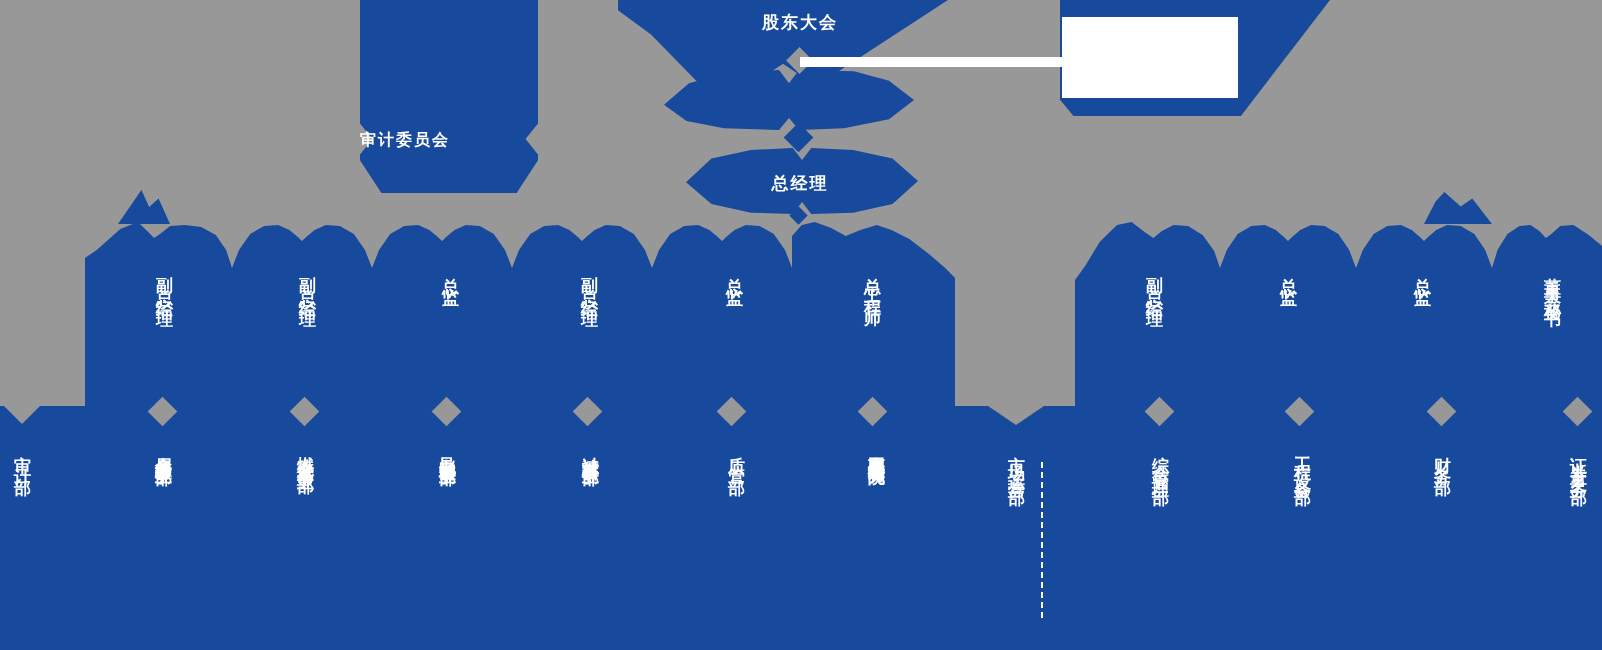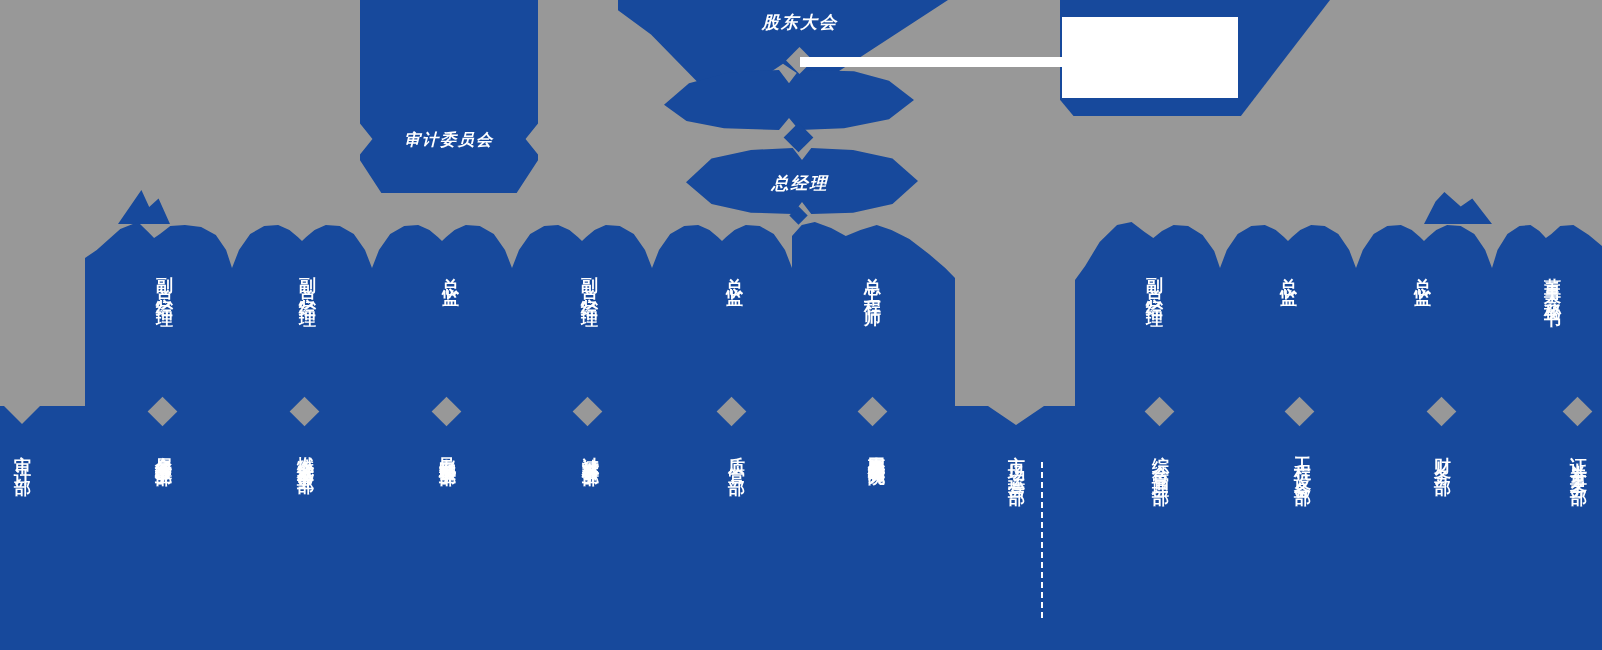--- a/index.html
+++ b/index.html
@@ -19,25 +19,25 @@
     clip-path:polygon(0% 0%,100% 0%,60% 100%,50% 74%,40% 100%,24% 95%,10% 40%,0% 12%);}
   .ribbon{position:absolute;background:var(--blue);display:flex;align-items:center;justify-content:center;}
   .ribbon-board{left:664px;top:70px;width:250px;height:60px;
     clip-path:polygon(0 58%,10% 22%,26% 4%,46% 0,50% 22%,54% 0,76% 2%,90% 18%,100% 50%,90% 82%,72% 97%,54% 100%,50% 80%,46% 100%,24% 97%,9% 85%);}
   .ribbon-gm{left:686px;top:148px;width:232px;height:66px;
     clip-path:polygon(0 52%,11% 16%,28% 3%,46% 0,50% 18%,54% 0,72% 3%,89% 16%,100% 50%,89% 85%,72% 98%,54% 100%,50% 82%,46% 100%,28% 98%,11% 85%);}
   .audit-box{left:360px;top:0;width:178px;height:193px;
     clip-path:polygon(0 0,100% 0,100% 64%,93% 72%,100% 80%,100% 83%,88% 100%,12% 100%,0 83%,0 80%,7% 72%,0 64%);}
   .blob{left:1060px;top:0;width:270px;height:116px;
     clip-path:polygon(0 0,100% 0,67% 100%,5% 100%,0 86%);}
-  .hlabel{position:absolute;color:var(--white);font-size:17px;font-weight:600;letter-spacing:2px;white-space:nowrap;font-style:italic;}
+  .hlabel{position:absolute;color:var(--white);font-size:17px;font-weight:600;letter-spacing:2px;white-space:nowrap;}
   .lbl-shareholders{left:700px;top:11px;width:200px;text-align:center;}
   .lbl-board{left:700px;top:88px;width:200px;text-align:center;}
   .lbl-gm{left:700px;top:172px;width:200px;text-align:center;}
-  .lbl-audit{left:360px;top:130px;width:178px;text-align:center;font-size:16px;}
+  .lbl-audit{left:360px;top:130px;width:178px;font-size:16px;}
   
   .callout-line{position:absolute;left:800px;top:57px;width:262px;height:10px;background:var(--white);}
   .callout-box{position:absolute;left:1062px;top:17px;width:176px;height:81px;background:var(--white);}
   .arrowhead{position:absolute;left:790px;top:51px;width:19px;height:19px;background:var(--gray);transform:rotate(45deg);}
   
   .bdiamond{position:absolute;background:var(--blue);transform:rotate(45deg);}
   .bd1{left:788px;top:127px;width:21px;height:21px;}
   .bd2{left:792px;top:209px;width:13px;height:13px;}
   
   .col{position:absolute;top:222px;height:188px;background:var(--blue);

